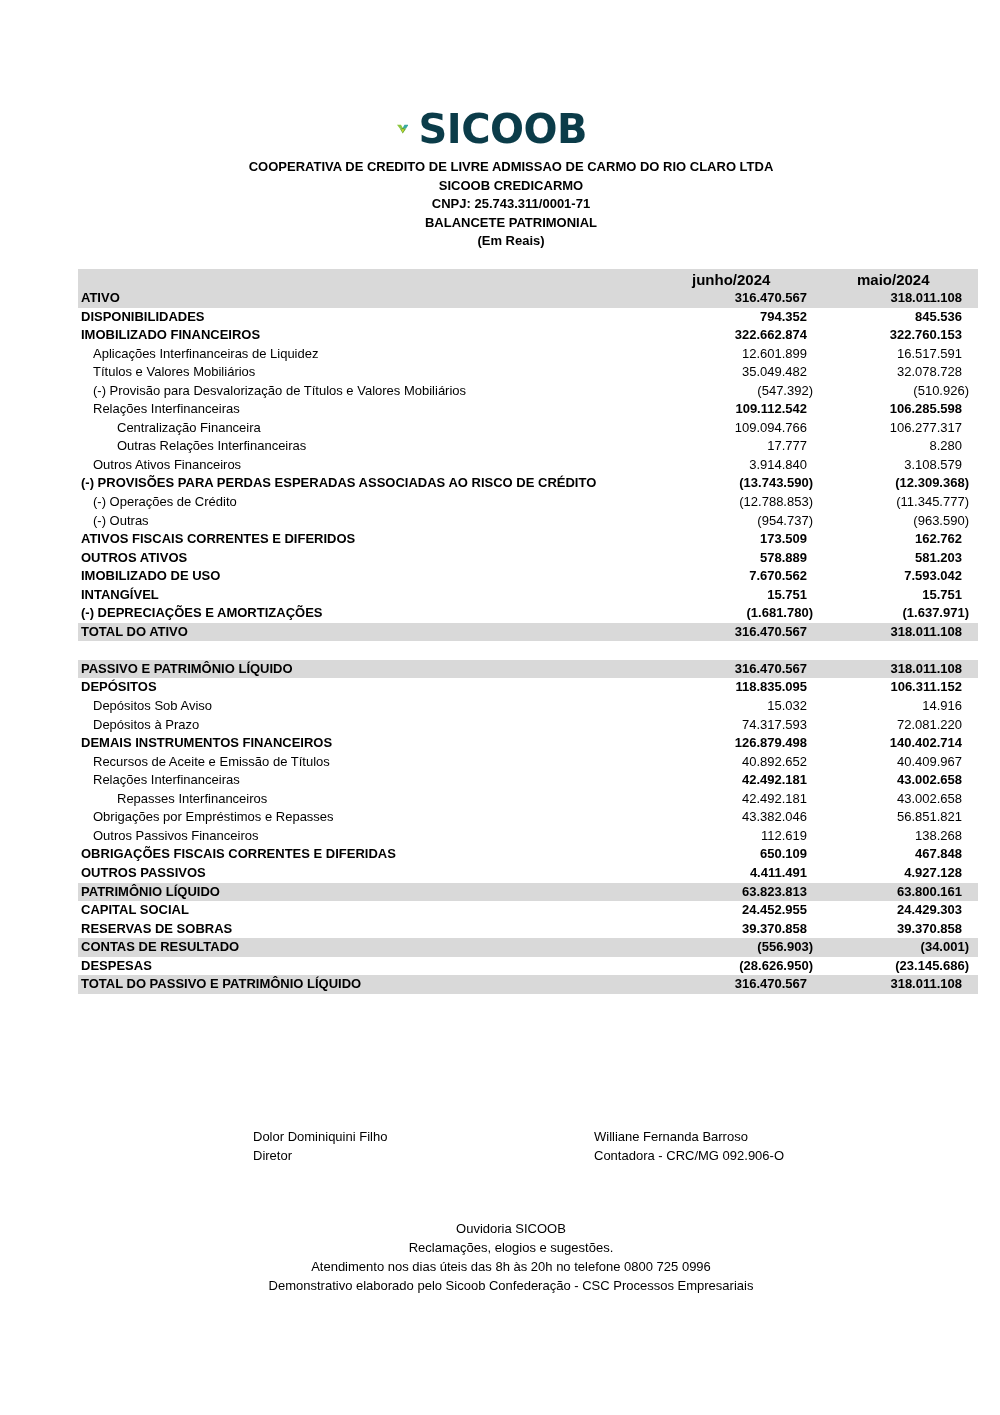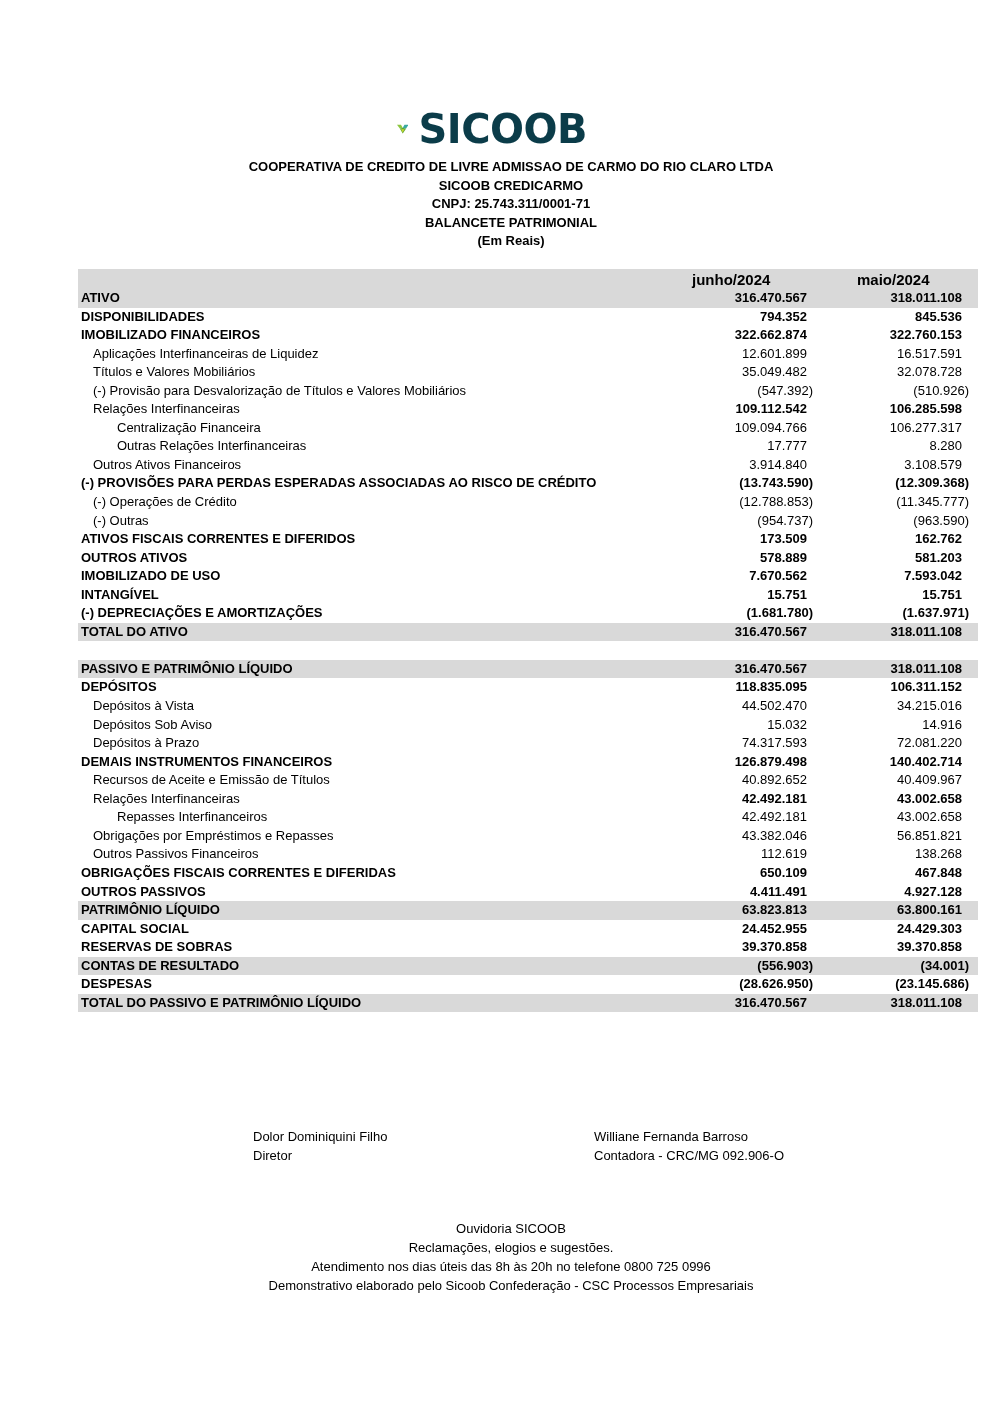--- a/index.html
+++ b/index.html
@@ -167,25 +167,20 @@
       <span class="label">PASSIVO E PATRIMÔNIO LÍQUIDO</span>
       <span class="v1">316.470.567</span>
       <span class="v2">318.011.108</span>
     </div>
   <div class="row bold posb">
       <span class="label">DEPÓSITOS</span>
       <span class="v1">118.835.095</span>
       <span class="v2">106.311.152</span>
     </div>
   <div class="row ind1 pos">
-      <span class="label">Depósitos à Vista</span>
-      <span class="v1">44.502.470</span>
-      <span class="v2">34.215.016</span>
-    </div>
-  <div class="row ind1 pos">
       <span class="label">Depósitos Sob Aviso</span>
       <span class="v1">15.032</span>
       <span class="v2">14.916</span>
     </div>
   <div class="row ind1 pos">
       <span class="label">Depósitos à Prazo</span>
       <span class="v1">74.317.593</span>
       <span class="v2">72.081.220</span>
     </div>
   <div class="row bold posb">

